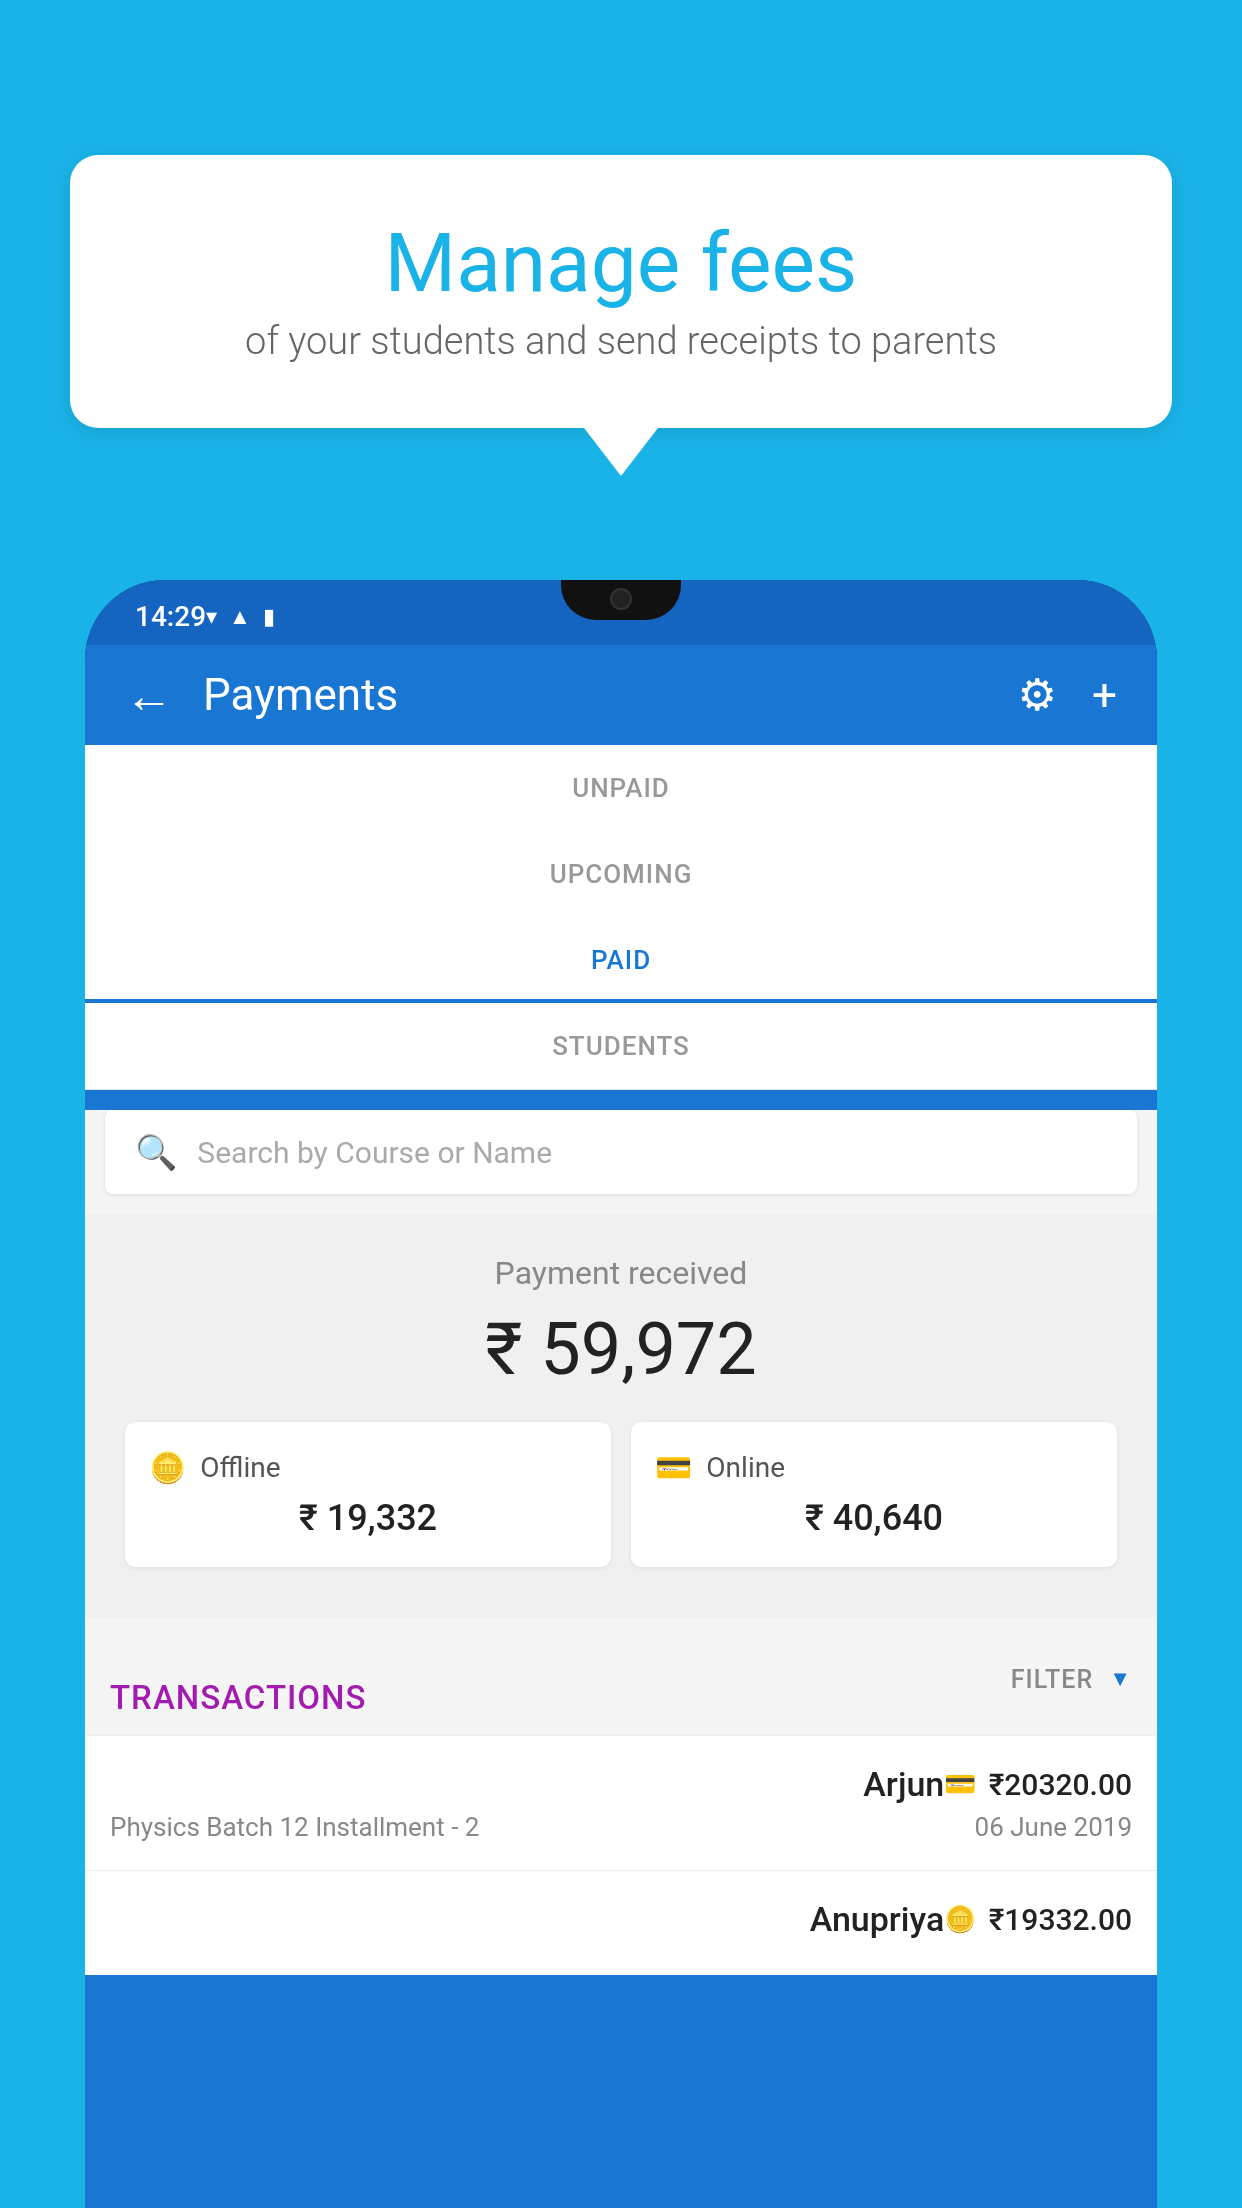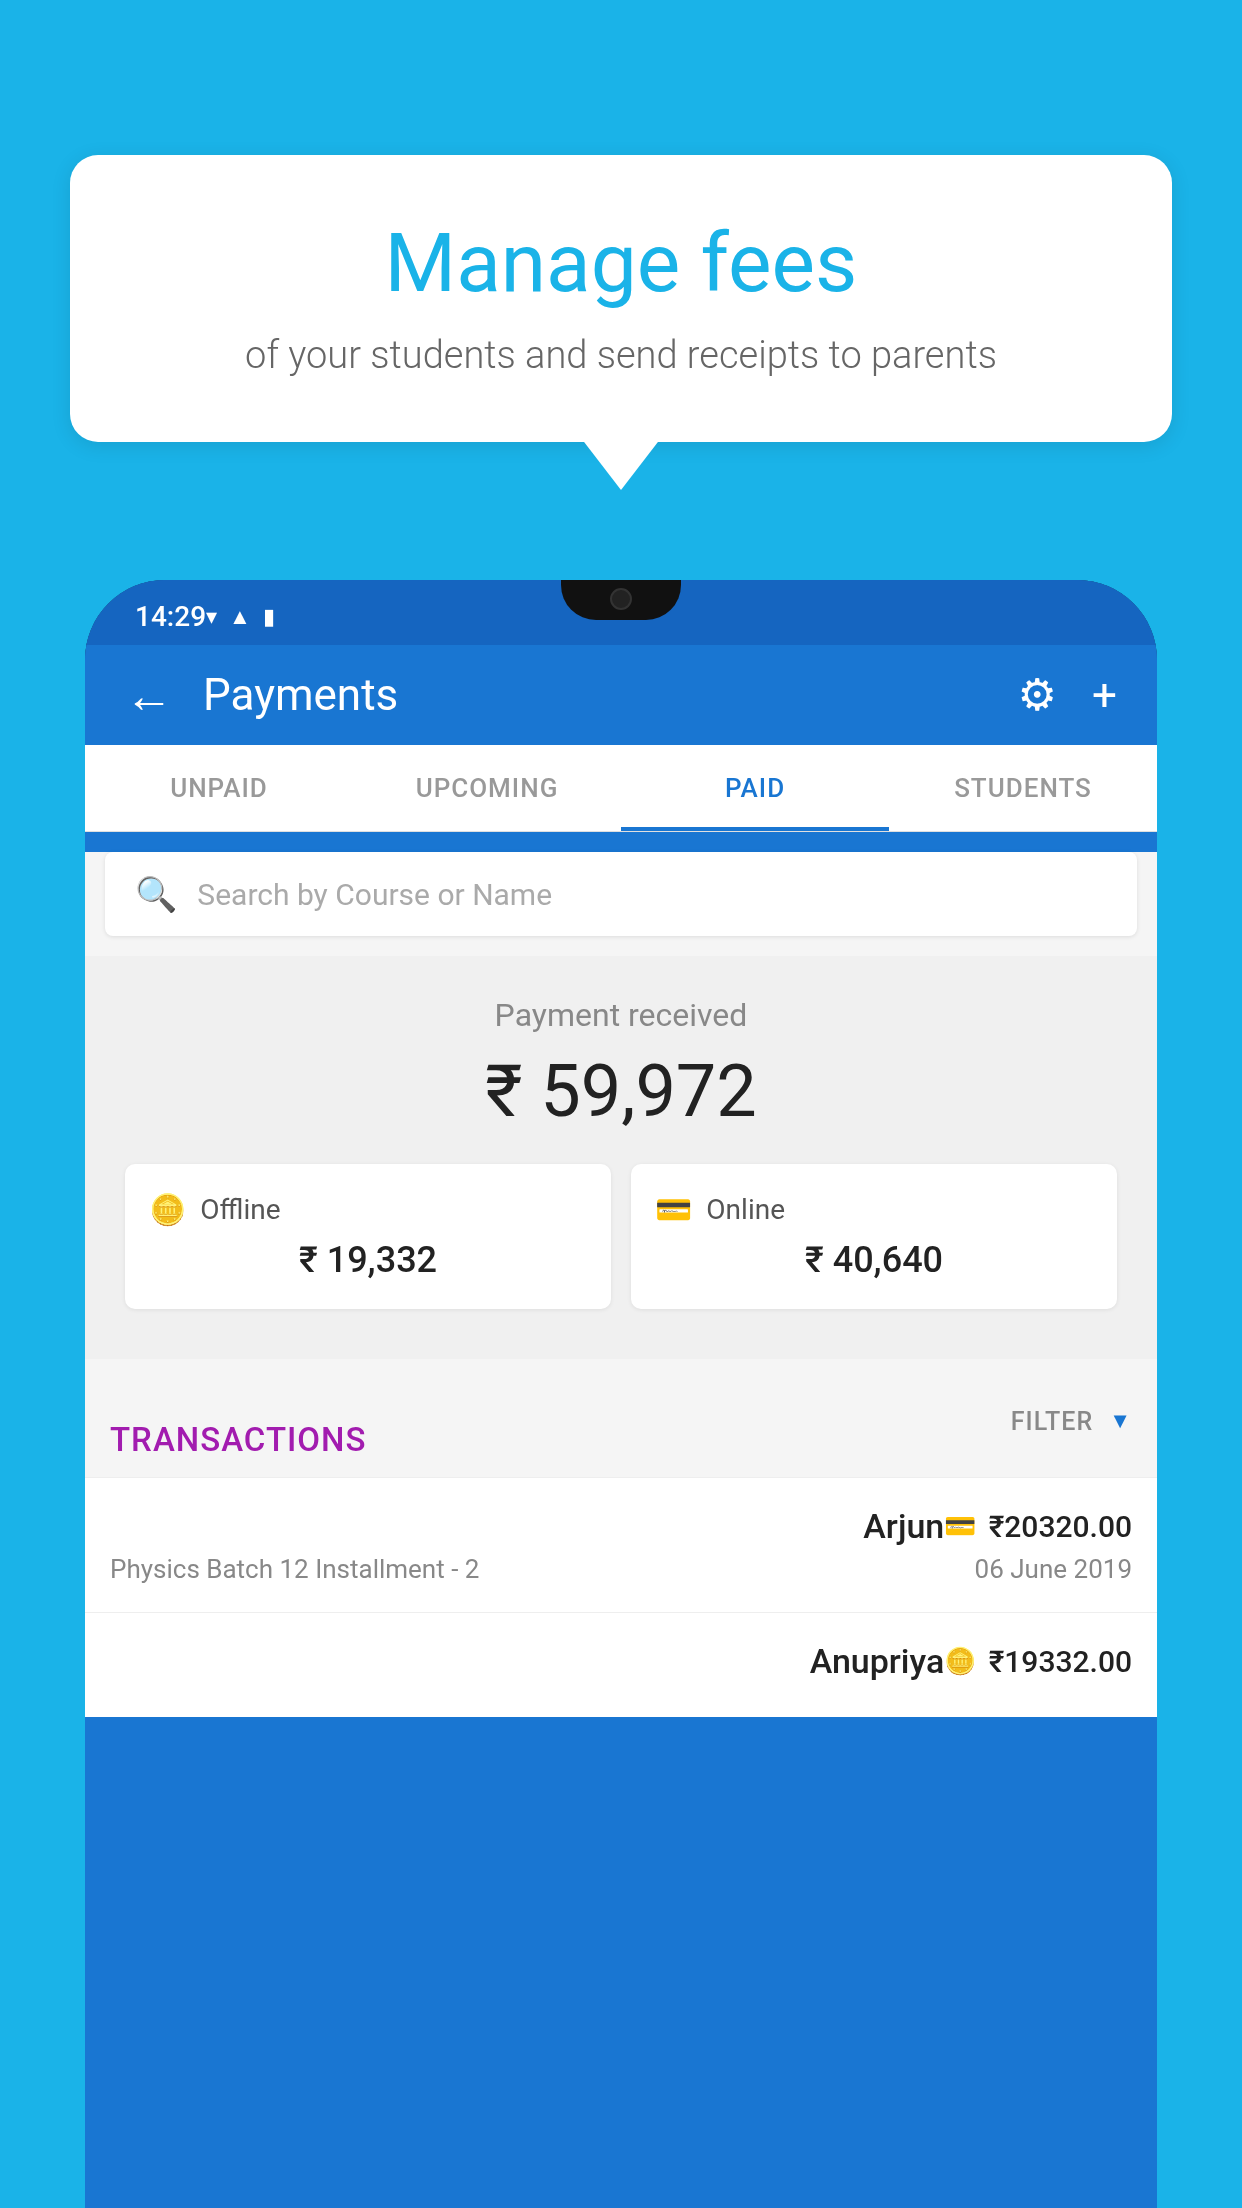--- a/index.html
+++ b/index.html
@@ -40,21 +40,21 @@
       height: 0;
       border-left: 40px solid transparent;
       border-right: 40px solid transparent;
       border-top: 52px solid white;
     }
 
     .speech-bubble-title {
       font-size: 82px;
       font-weight: 400;
       color: #1ab3e8;
-      margin-bottom: 22px;
+      margin-bottom: 8px;
     }
 
     .speech-bubble-subtitle {
       font-size: 38px;
       color: #666;
       font-weight: 300;
     }
 
     
     .phone-container {
@@ -165,20 +165,21 @@
     .gear-icon, .plus-icon {
       color: white;
       font-size: 44px;
     }
 
     
     .tabs-container {
       background: white;
       display: flex;
       border-bottom: 1px solid #e0e0e0;
+      flex-direction: column;
     }
 
     .tab {
       flex: 1;
       text-align: center;
       padding: 28px 10px;
       font-size: 26px;
       font-weight: 500;
       color: #999;
       letter-spacing: 1px;

